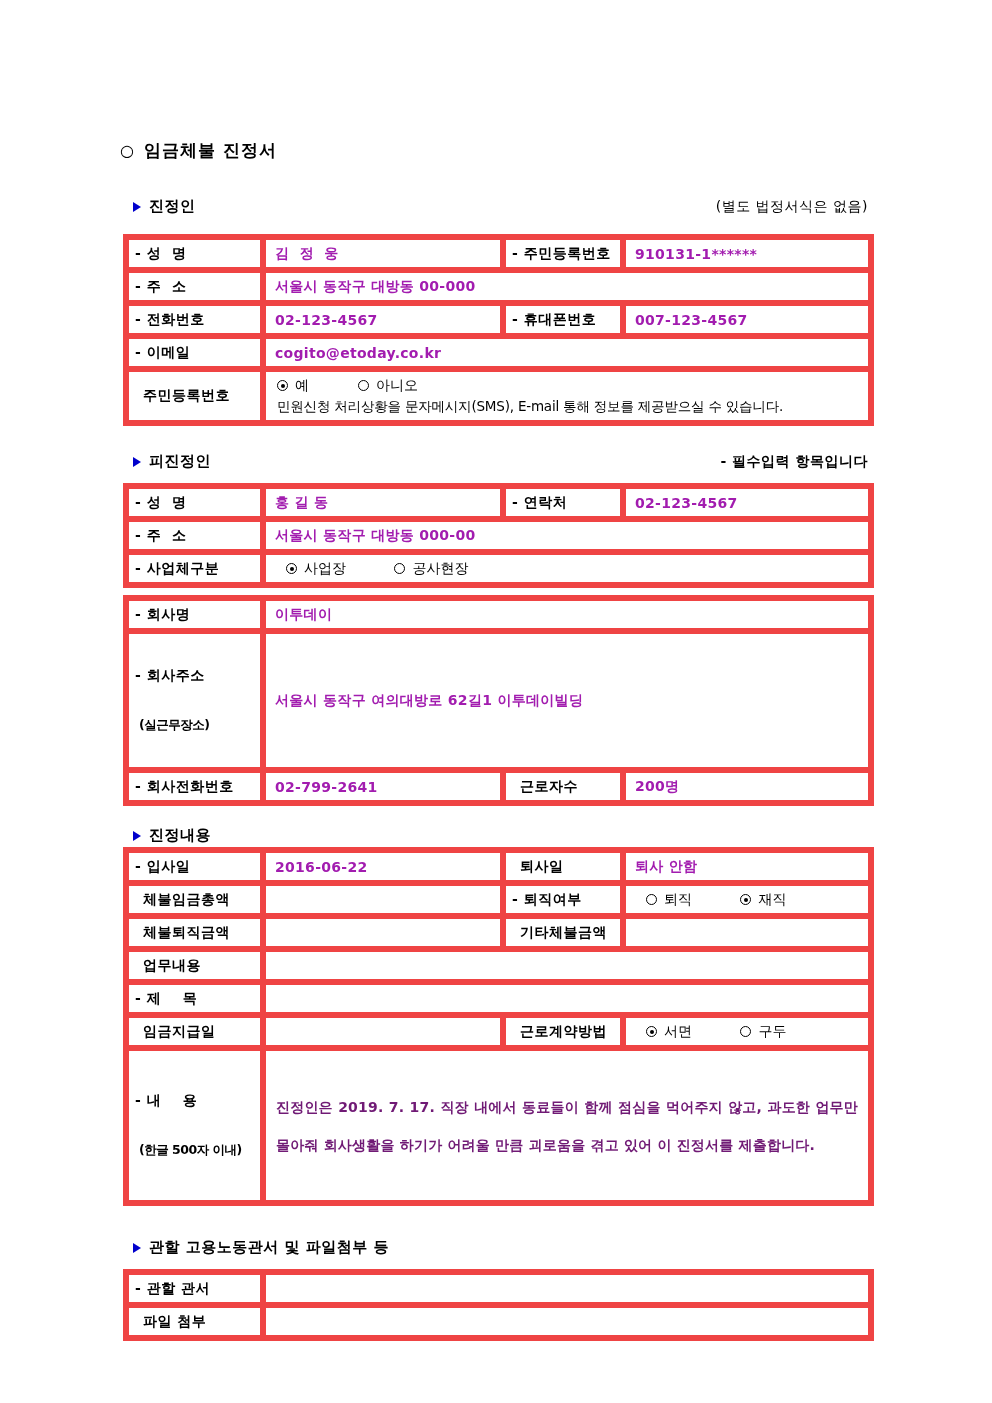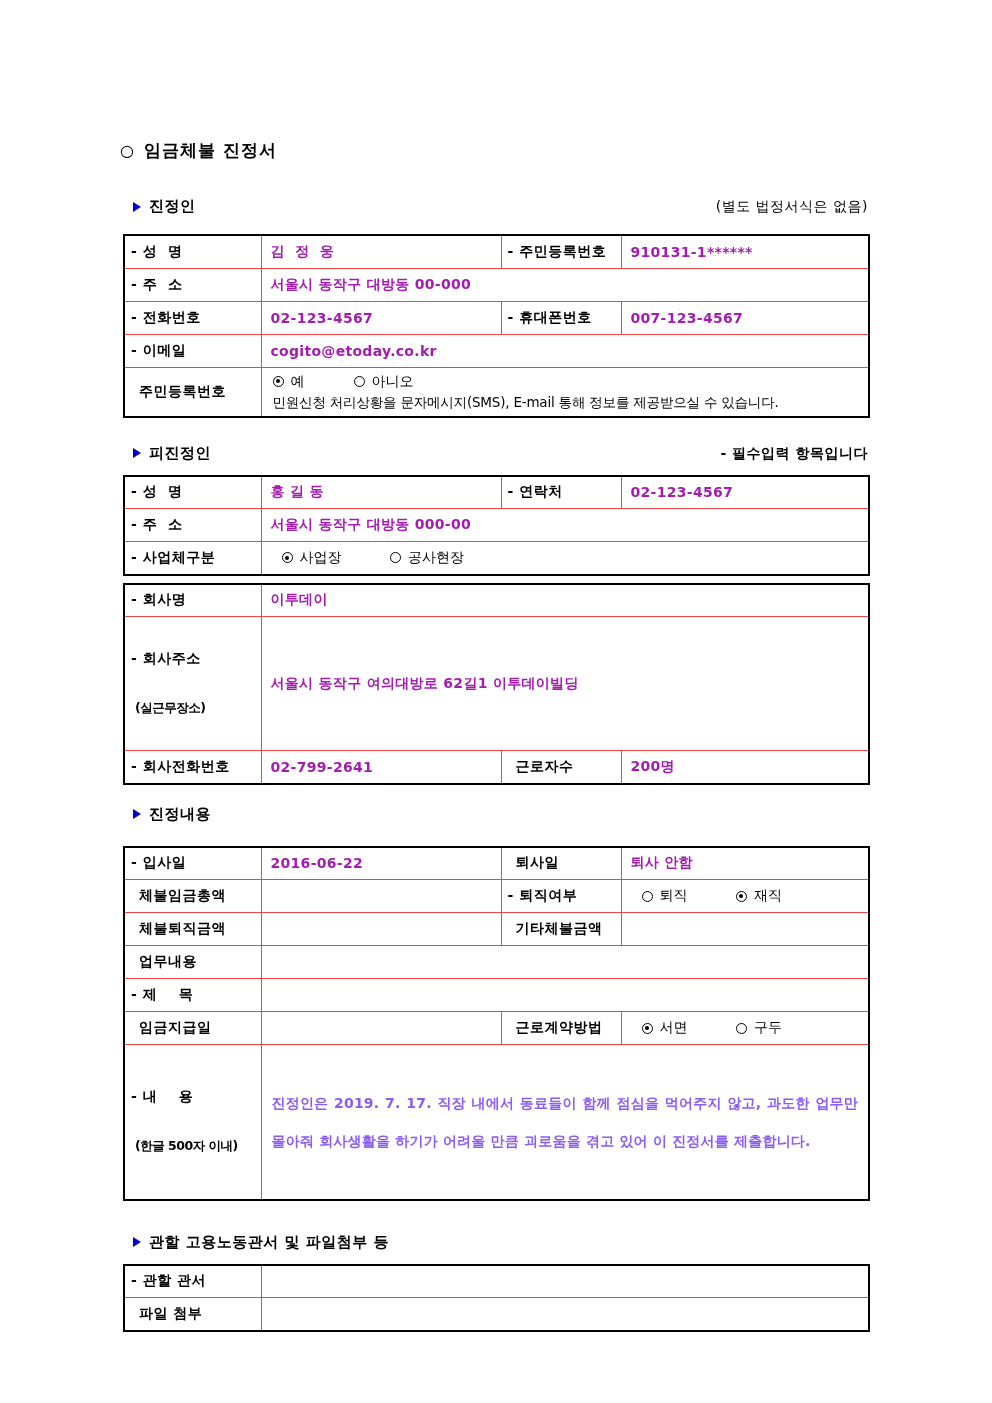--- a/index.html
+++ b/index.html
@@ -18,25 +18,25 @@
   .arrow { width:0; height:0; border-top:5px solid transparent; border-bottom:5px solid transparent; border-left:8px solid #0000cc; }
   .note  { font-size:14px; font-weight:normal; letter-spacing:0.5px; }
   .note.bold { font-weight:bold; }
 
   .mt-head1 { margin-top:35px; }
   .mt-head2 { margin-top:26px; }
   .mt-head3 { margin-top:20px; }
   .mt-head4 { margin-top:32px; }
 
   table.form { border-collapse:collapse; border:2px solid #000; table-layout:fixed; width:745px; margin-left:3px; }
-  table.form td { border:1px solid #ef4444; vertical-align:middle; overflow:hidden; }
+  table.form td { border:6px solid #ef4444; vertical-align:middle; overflow:hidden; }
   .mt-t1 { margin-top:18px; }
   .mt-t2 { margin-top:12px; }
   .mt-t3 { margin-top:7px; }
-  .mt-t4 { margin-top:22px; }
+  .mt-t4 { margin-top:2px; }
   .mt-t5 { margin-top:12px; }
 
   col.c1 { width:137px; } col.c2 { width:240px; } col.c3 { width:120px; } col.c4 { width:248px; }
 
   tr { height:33px; }
   tr.h46 { height:46px; }
   tr.h44 { height:44px; }
   tr.h155 { height:155px; }
 
   td.lab { font-size:14px; font-weight:bold; padding-left:6px; white-space:pre; letter-spacing:0.5px; }
@@ -48,21 +48,21 @@
   .radio-opt { display:inline-flex; align-items:center; gap:7px; margin-right:44px; cursor:default; }
   .radio-opt:last-child { margin-right:0; }
   .radio { display:inline-block; width:11px; height:11px; border:1px solid #000; border-radius:50%; position:relative; background:#fff; flex:0 0 auto; }
   .radio.checked::after { content:""; position:absolute; left:2.5px; top:2.5px; width:4px; height:4px; background:#000; border-radius:50%; }
   .radio-label { font-size:14px; color:#000; }
 
   .twoLine { line-height:21px; padding:2px 0; }
   .twoLine .line1 { padding-left:10px; }
   .desc { font-size:13.5px; font-weight:normal; padding-left:10px; letter-spacing:-0.2px; white-space:pre; }
 
-  td.content-cell { padding:14px 10px; font-size:14px; font-weight:bold; color:#8b5cf6; text-align:justify; line-height:38px; letter-spacing:0.2px; }
+  td.content-cell { padding:14px 10px; font-size:14px; font-weight:bold; color:#701a75; text-align:justify; line-height:38px; letter-spacing:0.2px; }
 </style>
 </head>
 <body>
 
 <div class="page">
   <div class="inner">
 
     <div class="doc-title">
       <span class="bullet">○</span>
       <span>임금체불 진정서</span>

